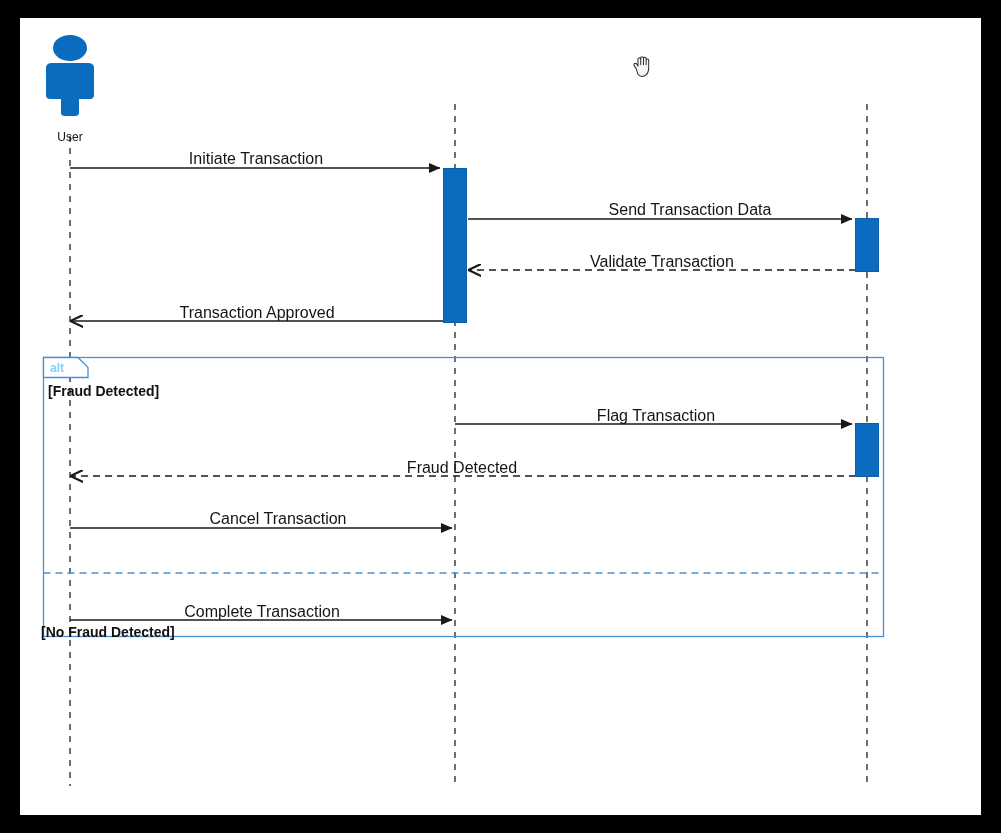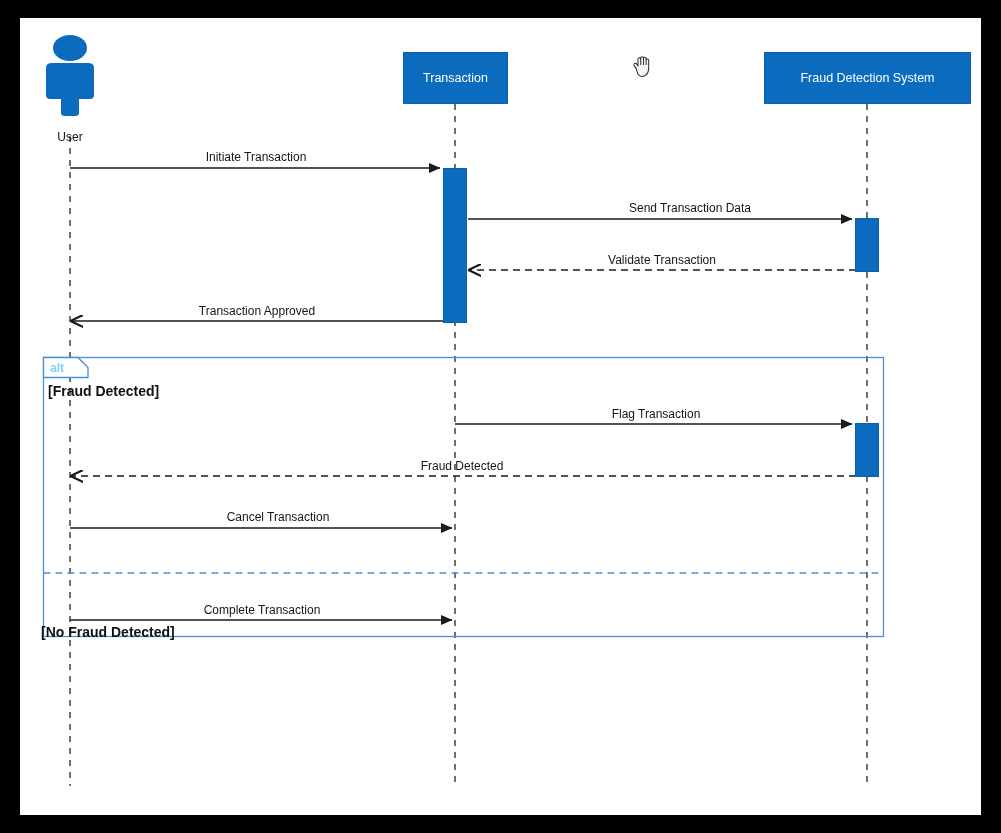--- a/index.html
+++ b/index.html
@@ -39,21 +39,21 @@
   .lbl {
     position: absolute;
     font-family: "Liberation Sans", sans-serif;
     font-size: 12px;
     color: #1a1a1a;
     white-space: nowrap;
     line-height: 1;
   }
   .msg-label {
     transform: translateX(-50%);
-    font-size: 12px;
+    font-size: 16px;
     color: #151515;
   }
   .actor-label {
     transform: translateX(-50%);
     font-size: 12px;
     color: #111111;
     margin-top: 14px;
   }
   .participant-box {
     position: absolute;
@@ -148,26 +148,20 @@
       <line x1="468" y1="219" x2="852" y2="219" marker-end="url(#arrow-filled)"></line>
       <line x1="856" y1="270" x2="469" y2="270" stroke-dasharray="7,5" marker-end="url(#arrow-open)"></line>
       <line x1="444" y1="321" x2="71" y2="321" marker-end="url(#arrow-open)"></line>
       <line x1="455" y1="424" x2="852" y2="424" marker-end="url(#arrow-filled)"></line>
       <line x1="856" y1="476" x2="71" y2="476" stroke-dasharray="7,5" marker-end="url(#arrow-open)"></line>
       <line x1="70" y1="528" x2="452" y2="528" marker-end="url(#arrow-filled)"></line>
       <line x1="70" y1="620" x2="452" y2="620" marker-end="url(#arrow-filled)"></line>
     </g>
   </svg>
 
-  <div class="participant-box" style="left:403px; top:52px; width:105px; height:52px;">
-    <span>Transaction</span>
-  </div>
-  <div class="participant-box" style="left:764px; top:52px; width:207px; height:52px;">
-    <span>Fraud Detection System</span>
-  </div>
 
   <div class="lbl actor-label" style="left:70px; top:117px;">User</div>
 
   <div class="activation" style="left:443px; top:168px; width:24px; height:155px;"></div>
   <div class="activation" style="left:855px; top:218px; width:24px; height:54px;"></div>
   <div class="activation" style="left:855px; top:423px; width:24px; height:54px;"></div>
 
   <div class="frag-tab-label" style="left:50px; top:361px;">alt</div>
   <div class="guard-label" style="left:48px; top:383px;">[Fraud Detected]</div>
   <div class="guard-label" style="left:41px; top:580px;margin-top:44px;">[No Fraud Detected]</div>

